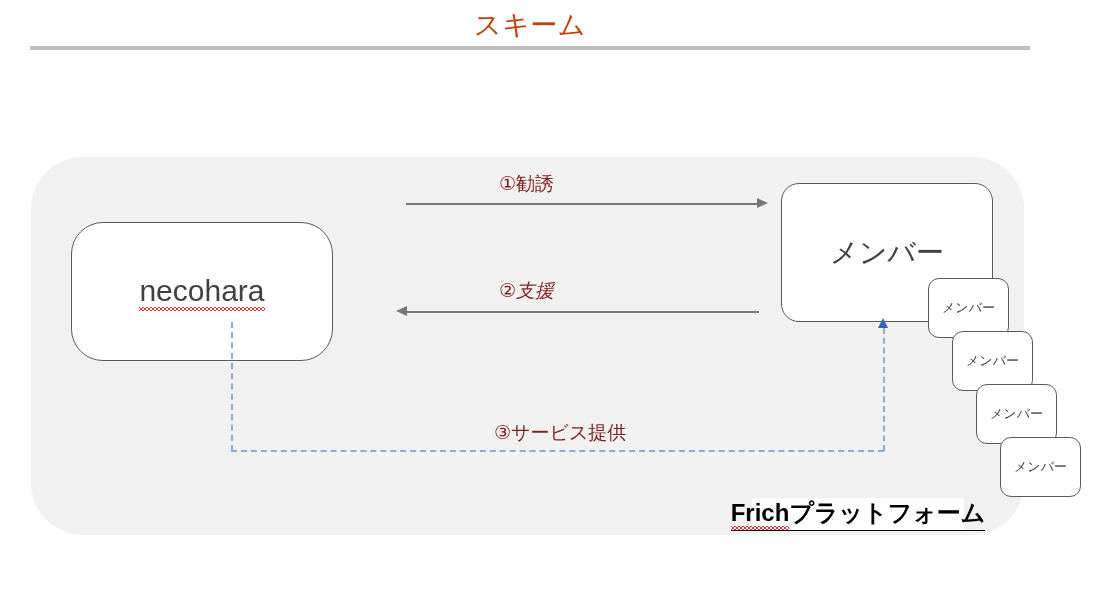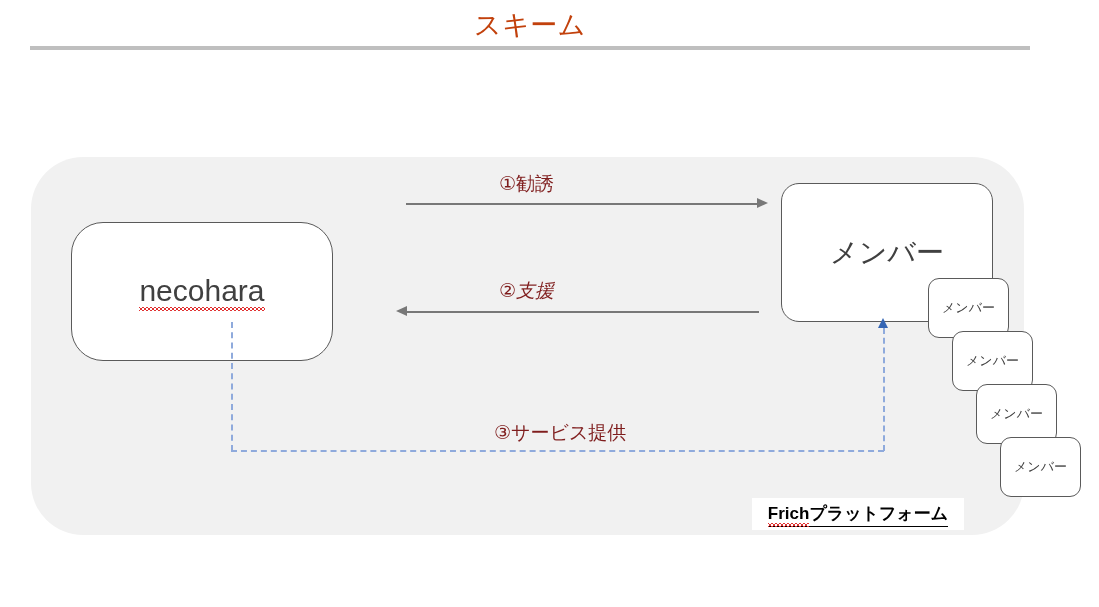--- a/index.html
+++ b/index.html
@@ -164,21 +164,21 @@
     left: 752px;
     top: 498px;
     width: 212px;
     height: 32px;
     background: #ffffff;
     display: flex;
     align-items: center;
     justify-content: center;
   }
   .platform-caption .cap-text {
-    font-size: 17px;
+    font-size: 24px;
     font-weight: bold;
     color: #000000;
     border-bottom: 1.5px solid #000000;
     padding-bottom: 1px;
     white-space: nowrap;
   }
   .cap-en {
     position: relative;
     display: inline-block;
   }

